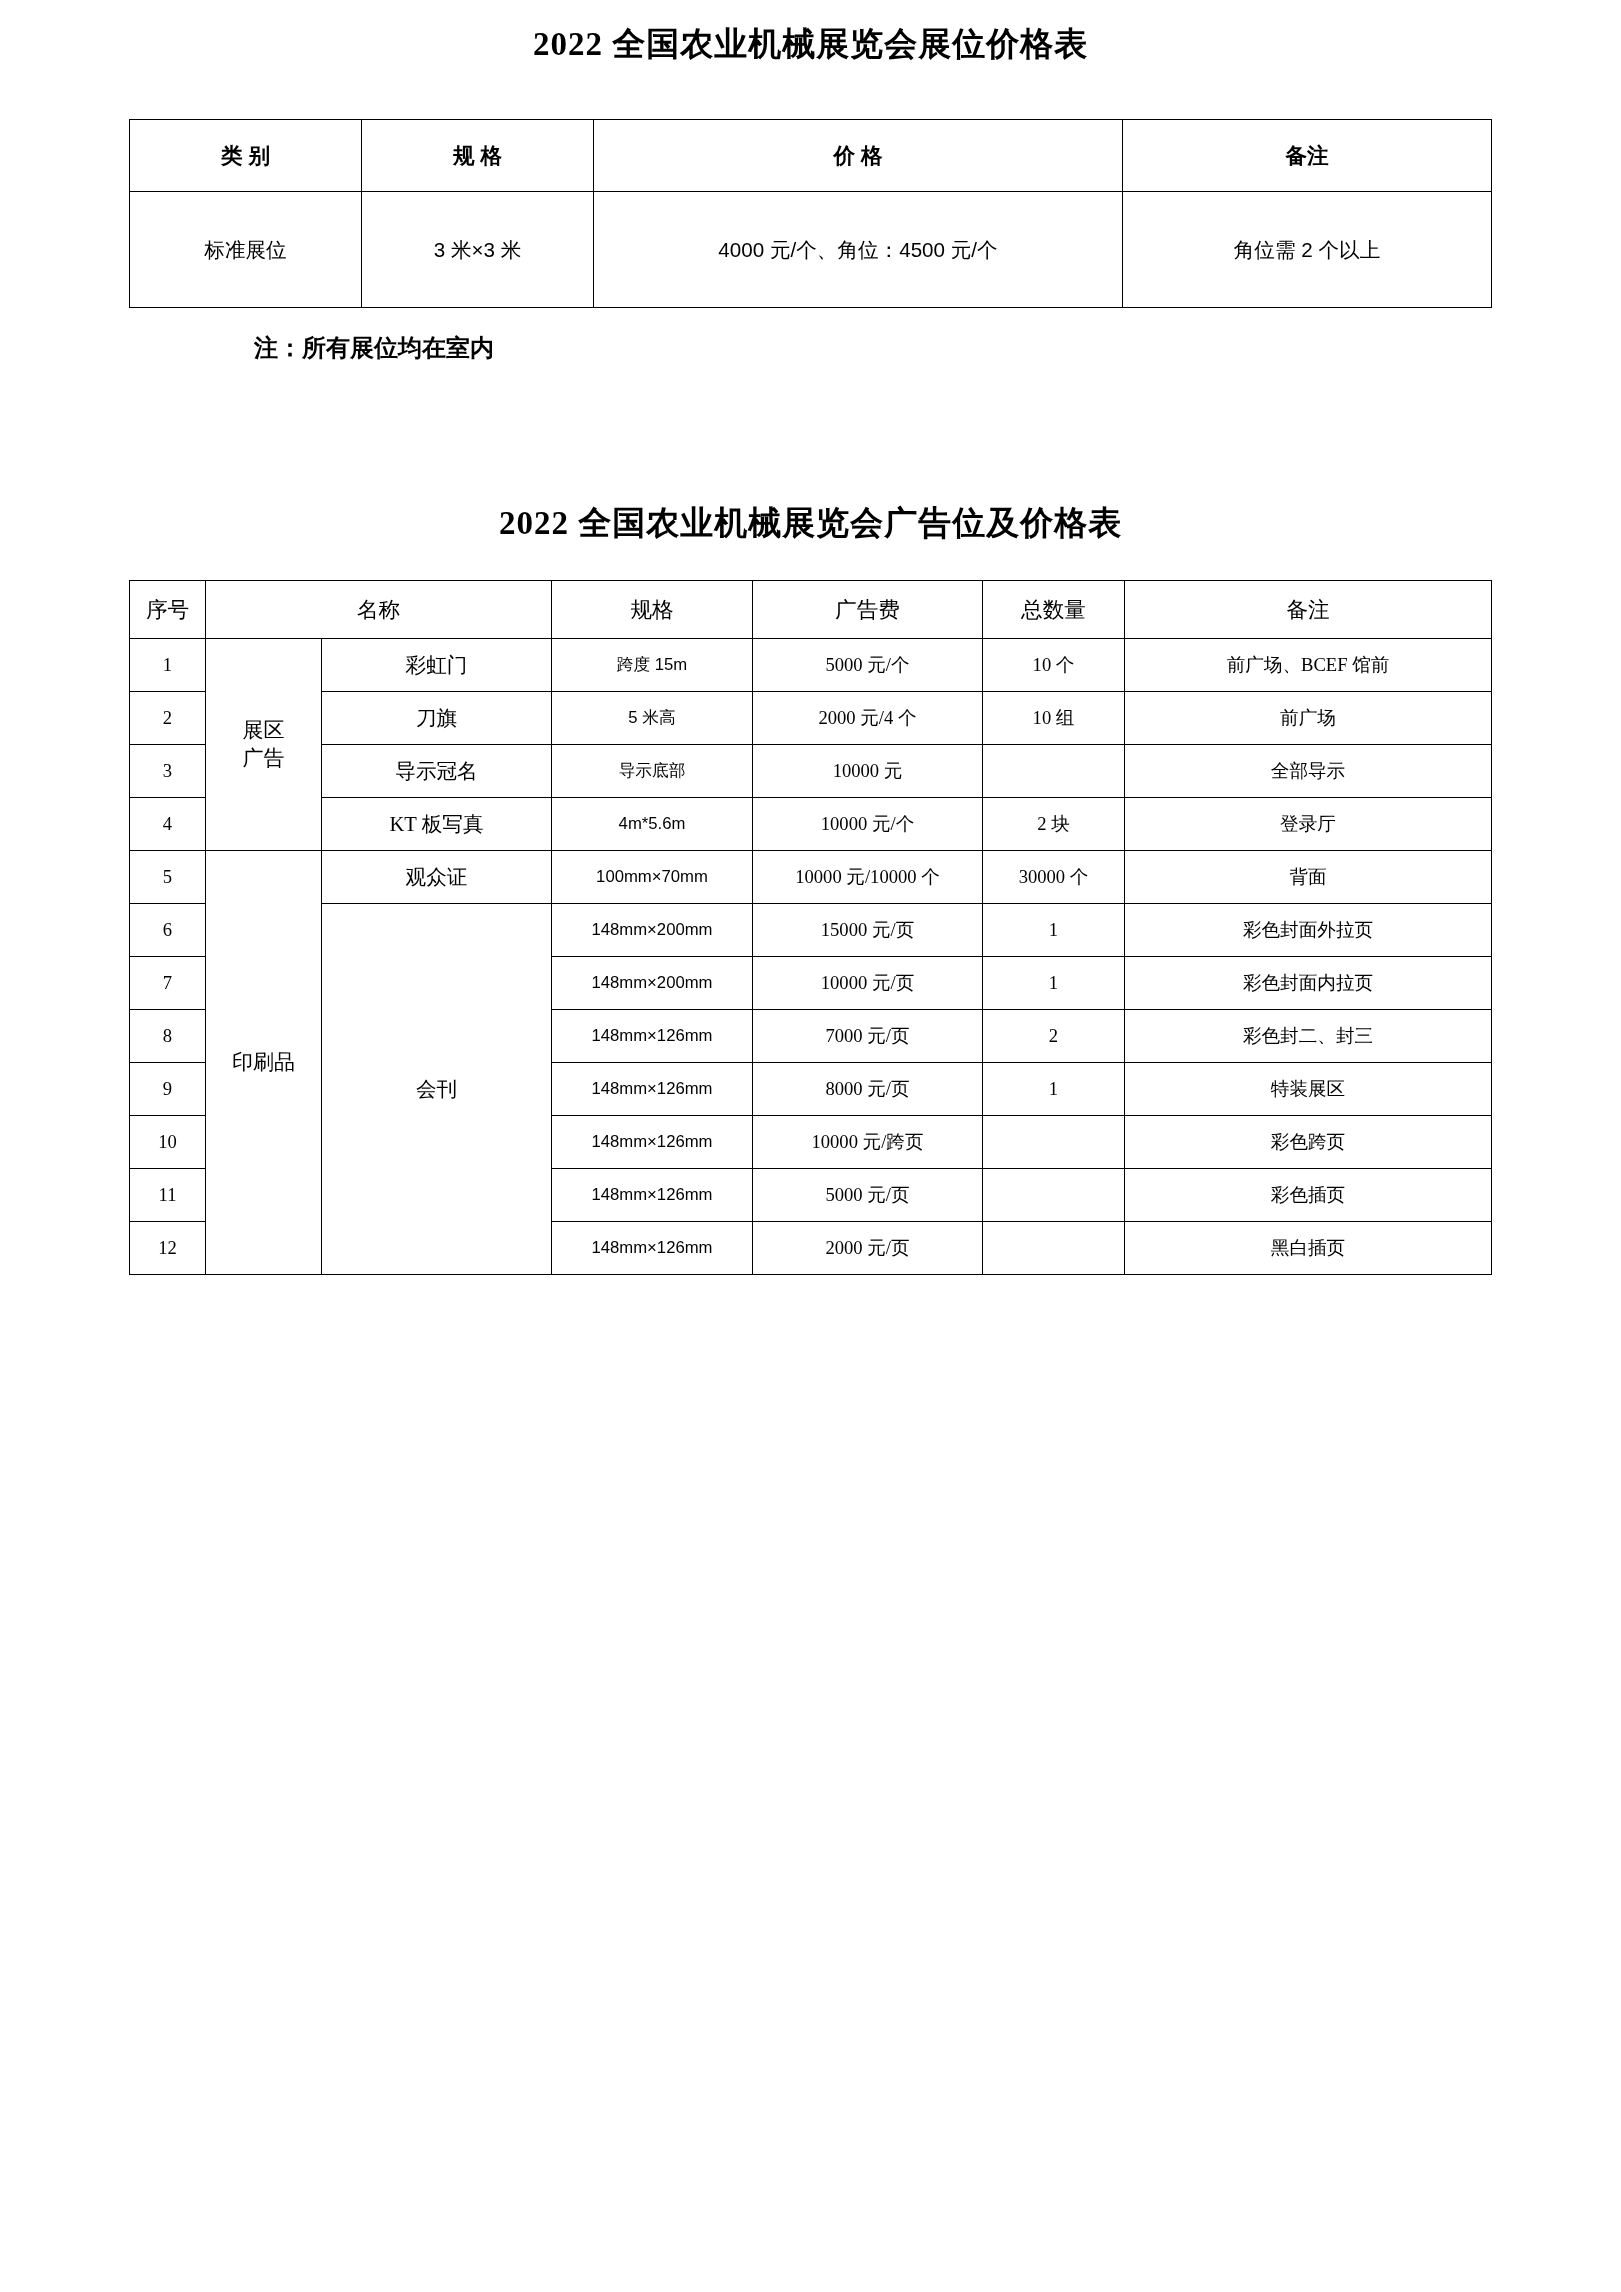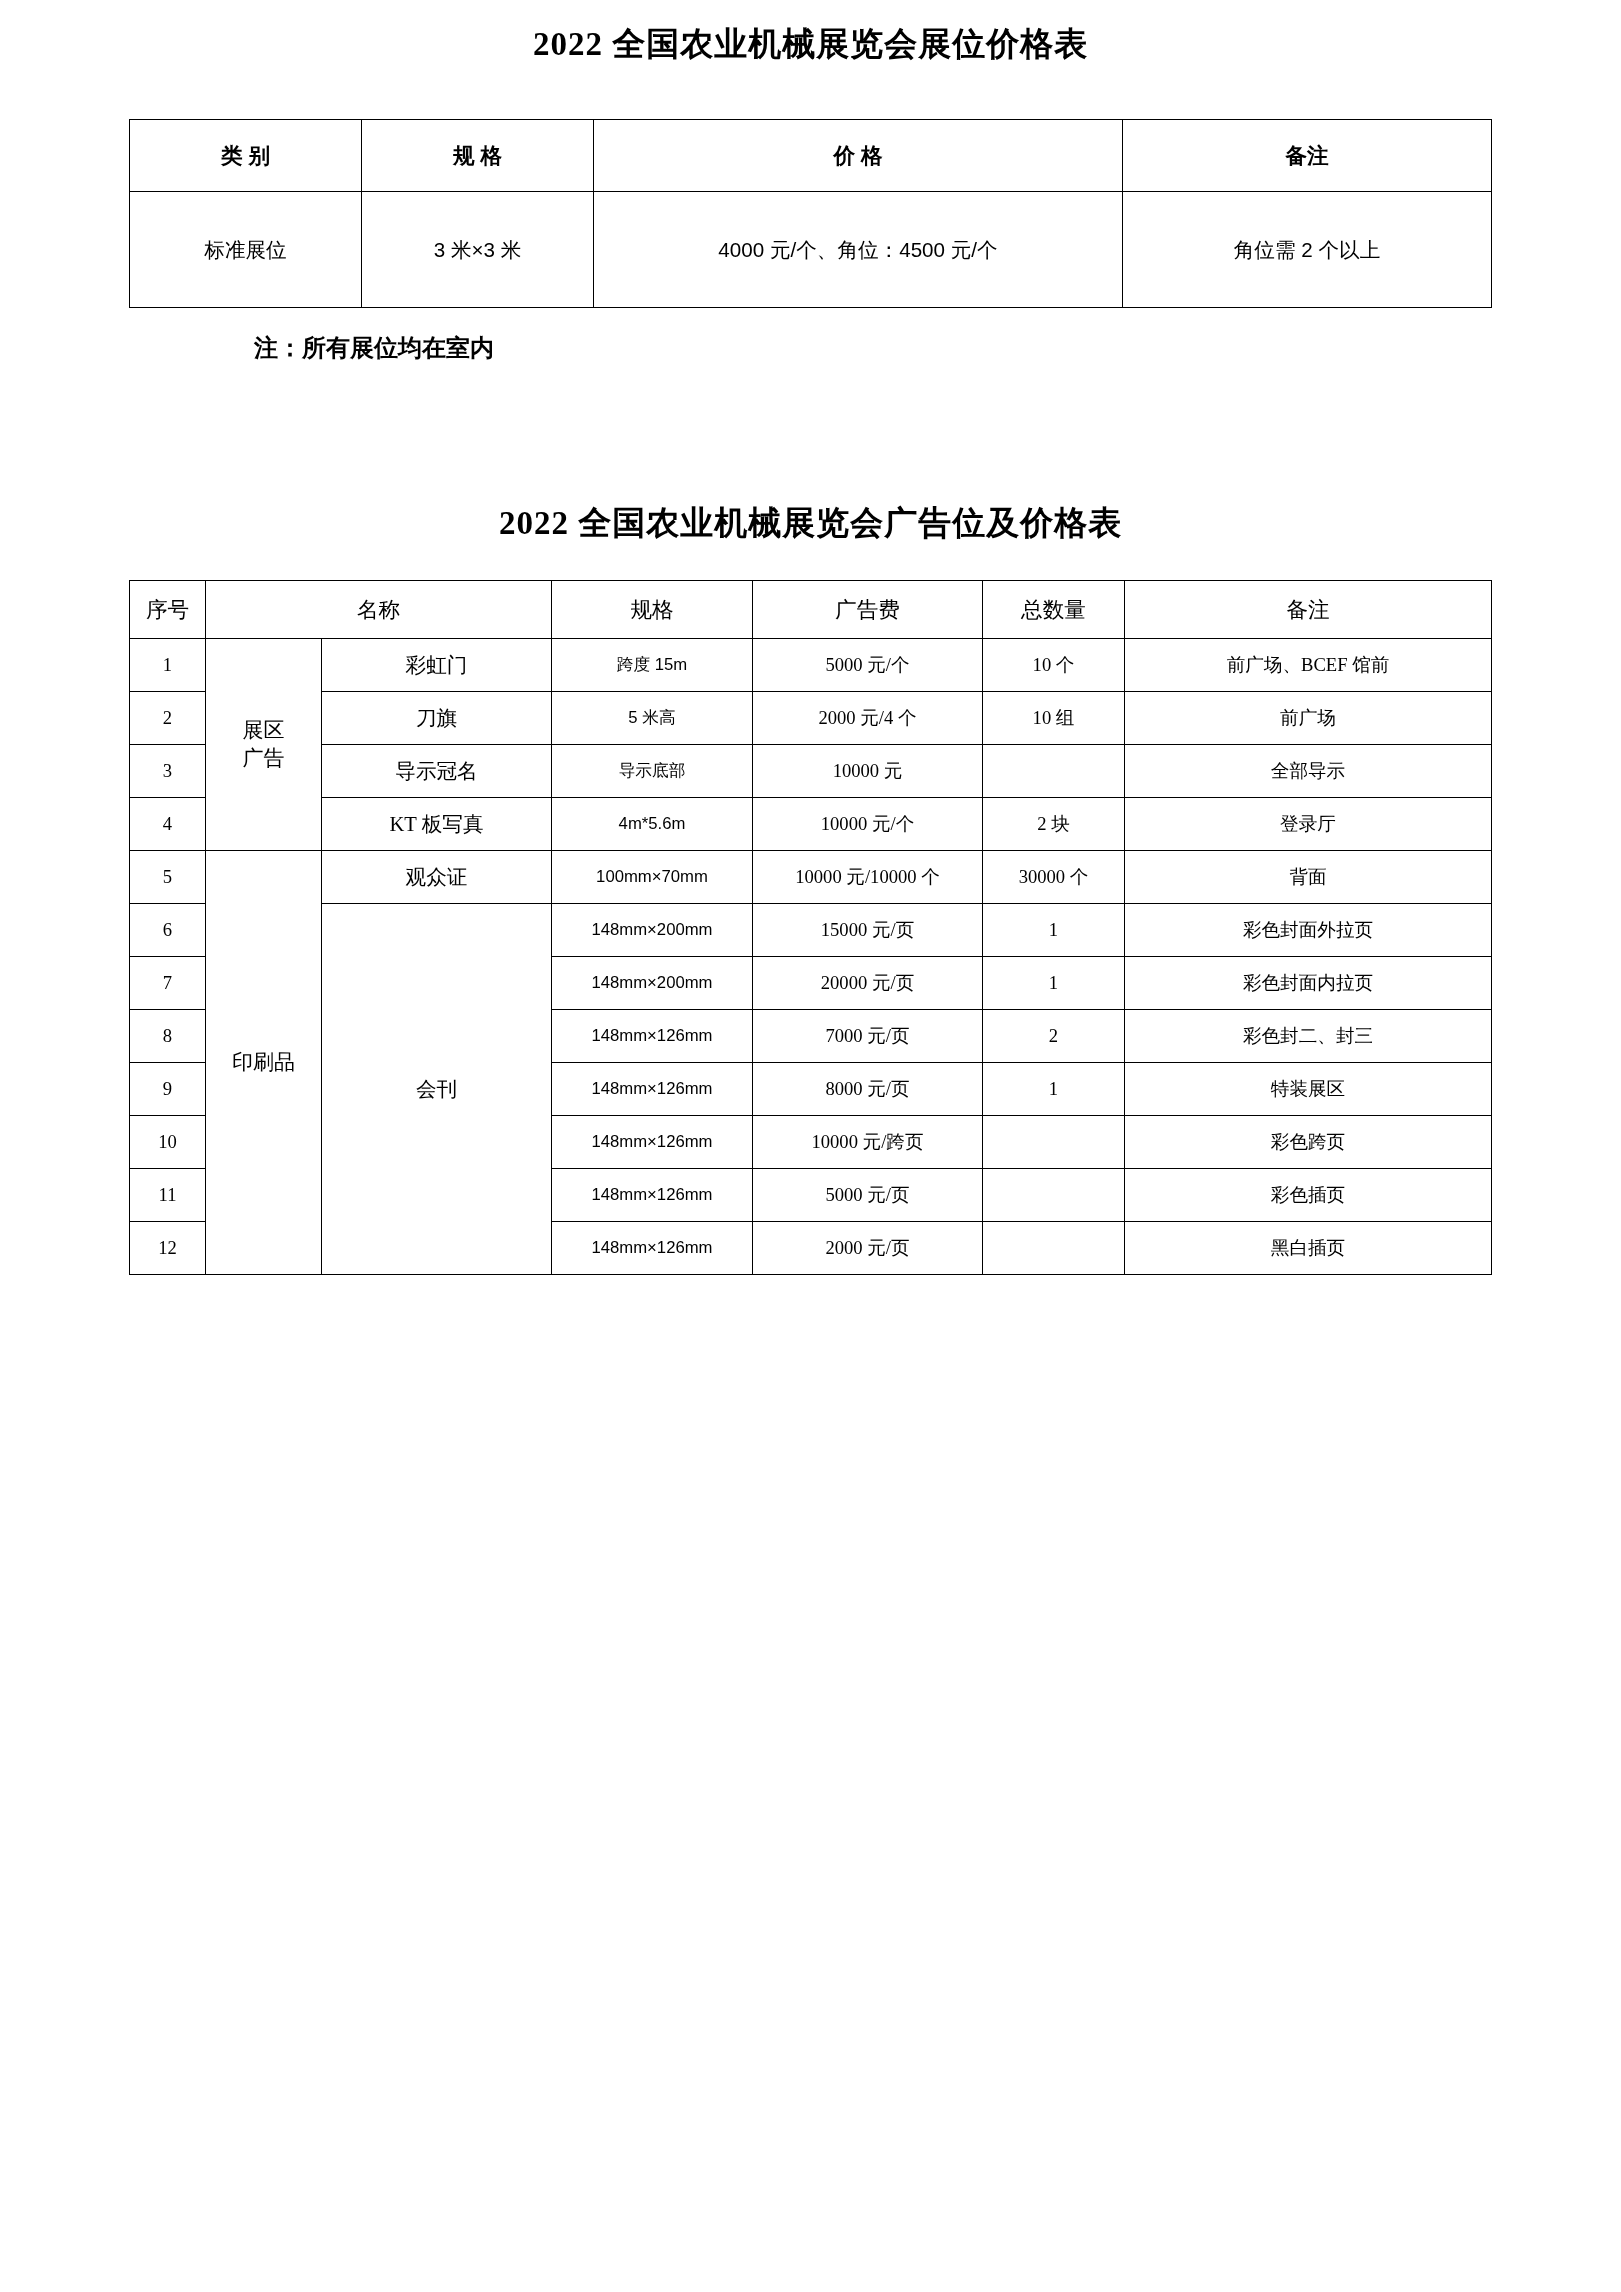--- a/index.html
+++ b/index.html
@@ -213,21 +213,21 @@
         <td class="name-cell" rowspan="7">会刊</td>
         <td class="spec-cell">148mm×200mm</td>
         <td>15000 元/页</td>
         <td>1</td>
         <td>彩色封面外拉页</td>
       </tr>
 
       <tr>
         <td class="idx-cell">7</td>
         <td class="spec-cell">148mm×200mm</td>
-        <td>20000 元/页</td>
+        <td>10000 元/页</td>
         <td>1</td>
         <td>彩色封面内拉页</td>
       </tr>
 
       <tr>
         <td class="idx-cell">8</td>
         <td class="spec-cell">148mm×126mm</td>
         <td>7000 元/页</td>
         <td>2</td>
         <td>彩色封二、封三</td>

